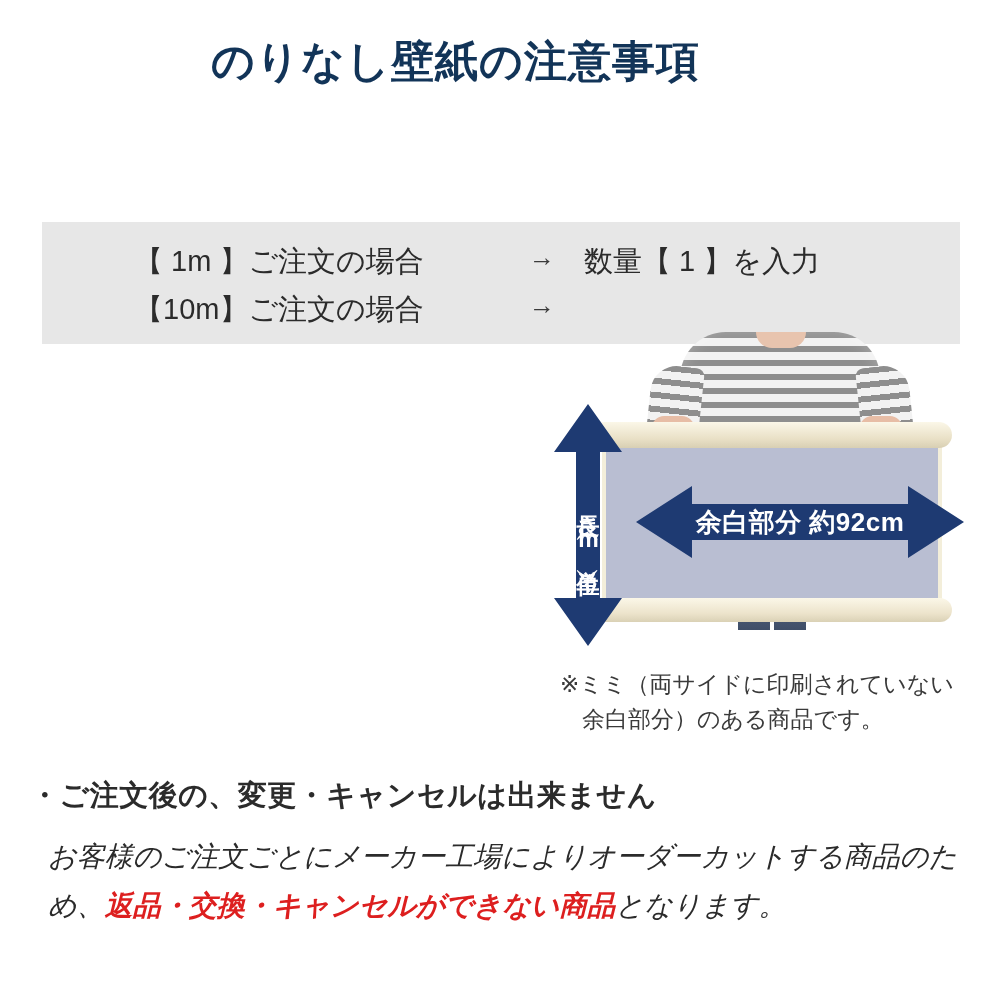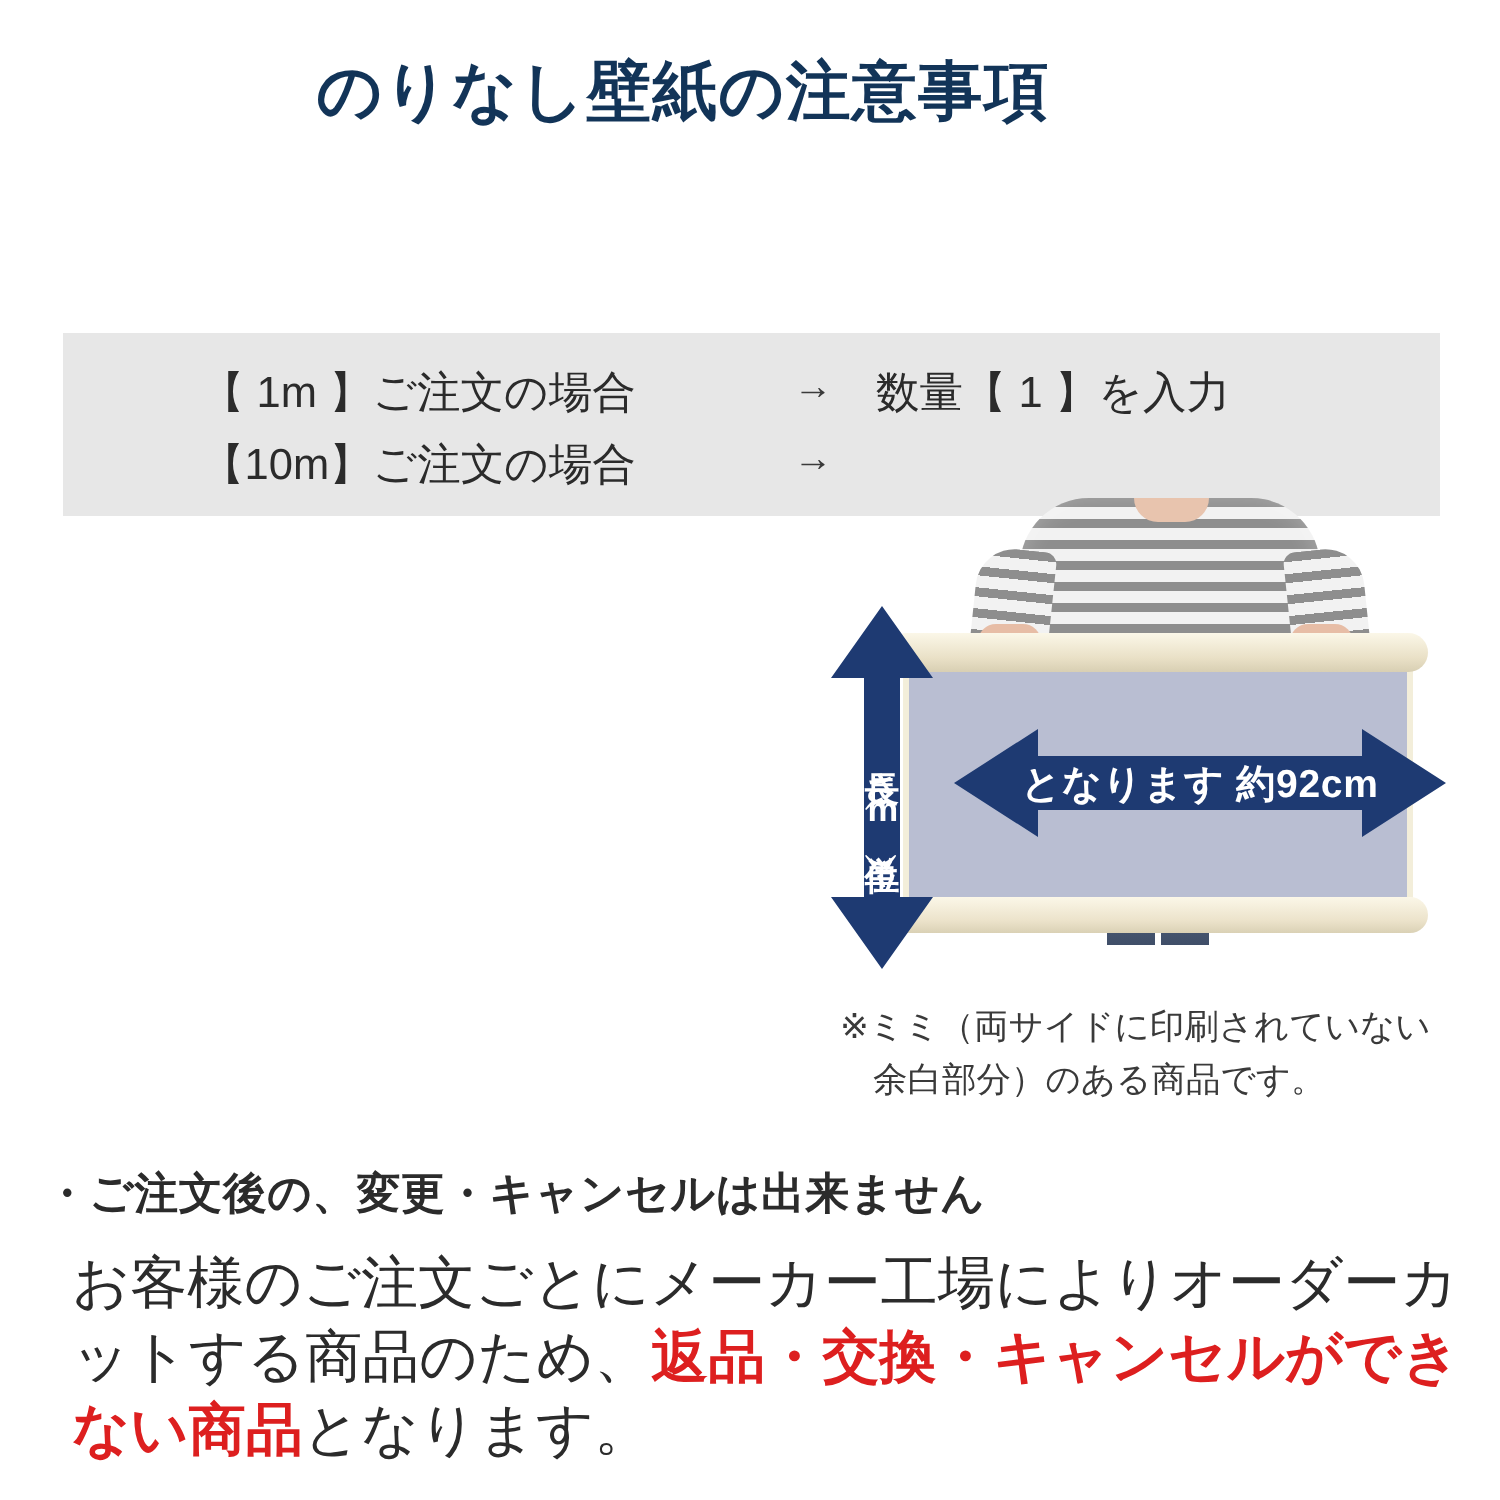--- a/index.html
+++ b/index.html
@@ -260,23 +260,24 @@
     color: #2b2b2b;
     letter-spacing: 0.5px;
     white-space: nowrap;
   }
 
   
   #bottom-para {
     position: absolute;
     left: 48px; top: 832px;
     width: 930px;
-    font-size: 38px;
+    font-size: 28px;
     line-height: 49px;
     color: #2b2b2b;
+    font-style: italic;
   }
   #bottom-para .em-red {
     color: #dd1f1f;
     font-weight: bold;
   }
 </style>
 </head>
 <body>
 
 <div id="page">
@@ -315,21 +316,21 @@
     <polygon points="36,0 70,48 48,48 48,194 70,194 36,242 2,194 24,194 24,48 2,48" fill="#1e3a72"></polygon>
   </svg>
   <div id="v-arrow-label">
     <span>長さ（m単位）</span>
   </div>
 
   <svg id="h-arrow" viewBox="0 0 328 76">
     <polygon points="0,38 56,2 56,20 272,20 272,2 328,38 272,74 272,56 56,56 56,74" fill="#1e3a72"></polygon>
   </svg>
   <div id="h-arrow-label">
-    <span>となります 約92cm</span>
+    <span>余白部分 約92cm</span>
   </div>
 
   <div id="photo-note">
     <span class="nl1">※ミミ（両サイドに印刷されていない</span>
     <span class="nl2">余白部分）のある商品です。</span>
   </div>
 
   <div id="bullet2">・ご注文後の、変更・キャンセルは出来ません</div>
 
   <div id="bottom-para"><span>お客様のご注文ごとにメーカー工場によりオーダーカットする商品のため、</span><span class="em-red">返品・交換・キャンセルができない商品</span><span>となります。</span></div>

